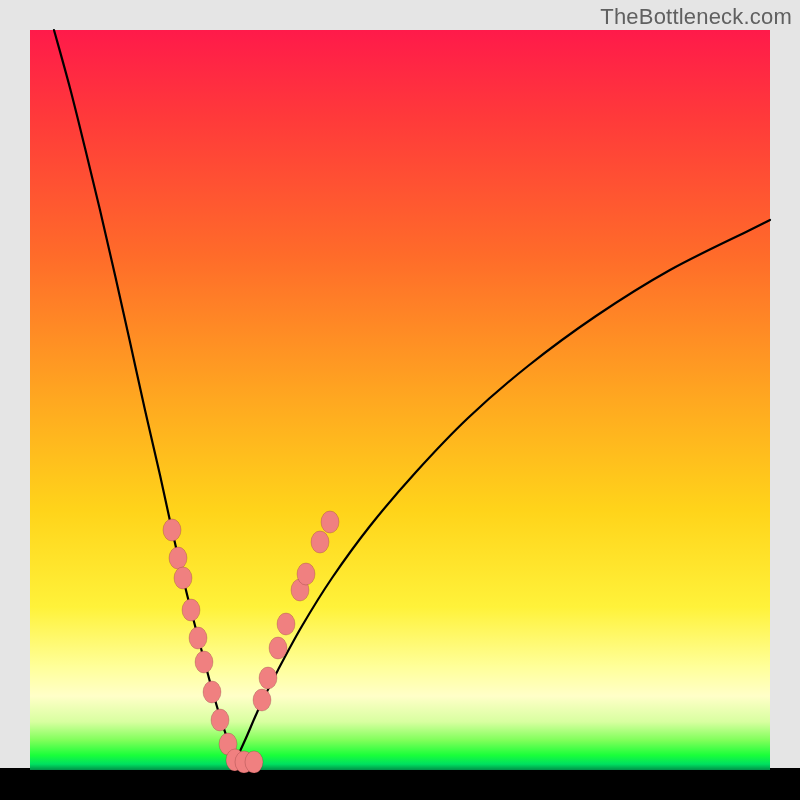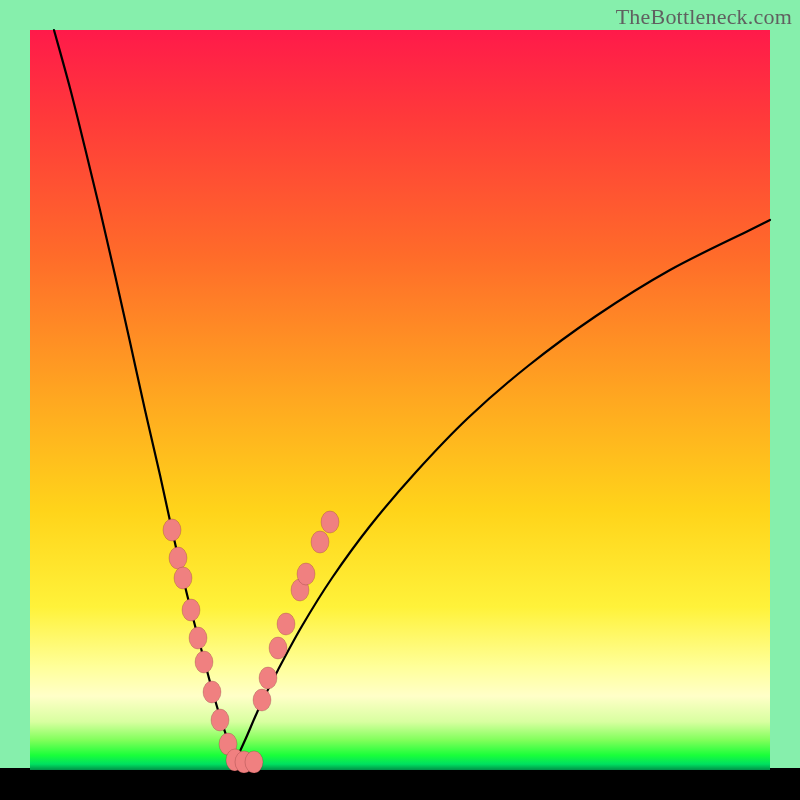--- a/index.html
+++ b/index.html
@@ -10,22 +10,21 @@
     background: #000;
     font-family: Arial, Helvetica, sans-serif;
     overflow: hidden;
   }
   .frame {
     position: absolute;
     top: 0;
     left: 0;
     width: 800px;
     height: 768px;
-    background: #86efac;
-    font-family: Liberation Serif, serif;
+    background: #e5e5e5;
   }
   .plot-area {
     position: absolute;
     left: 30px;
     top: 30px;
     width: 740px;
     height: 740px;
     
     background: linear-gradient(
       to bottom,

